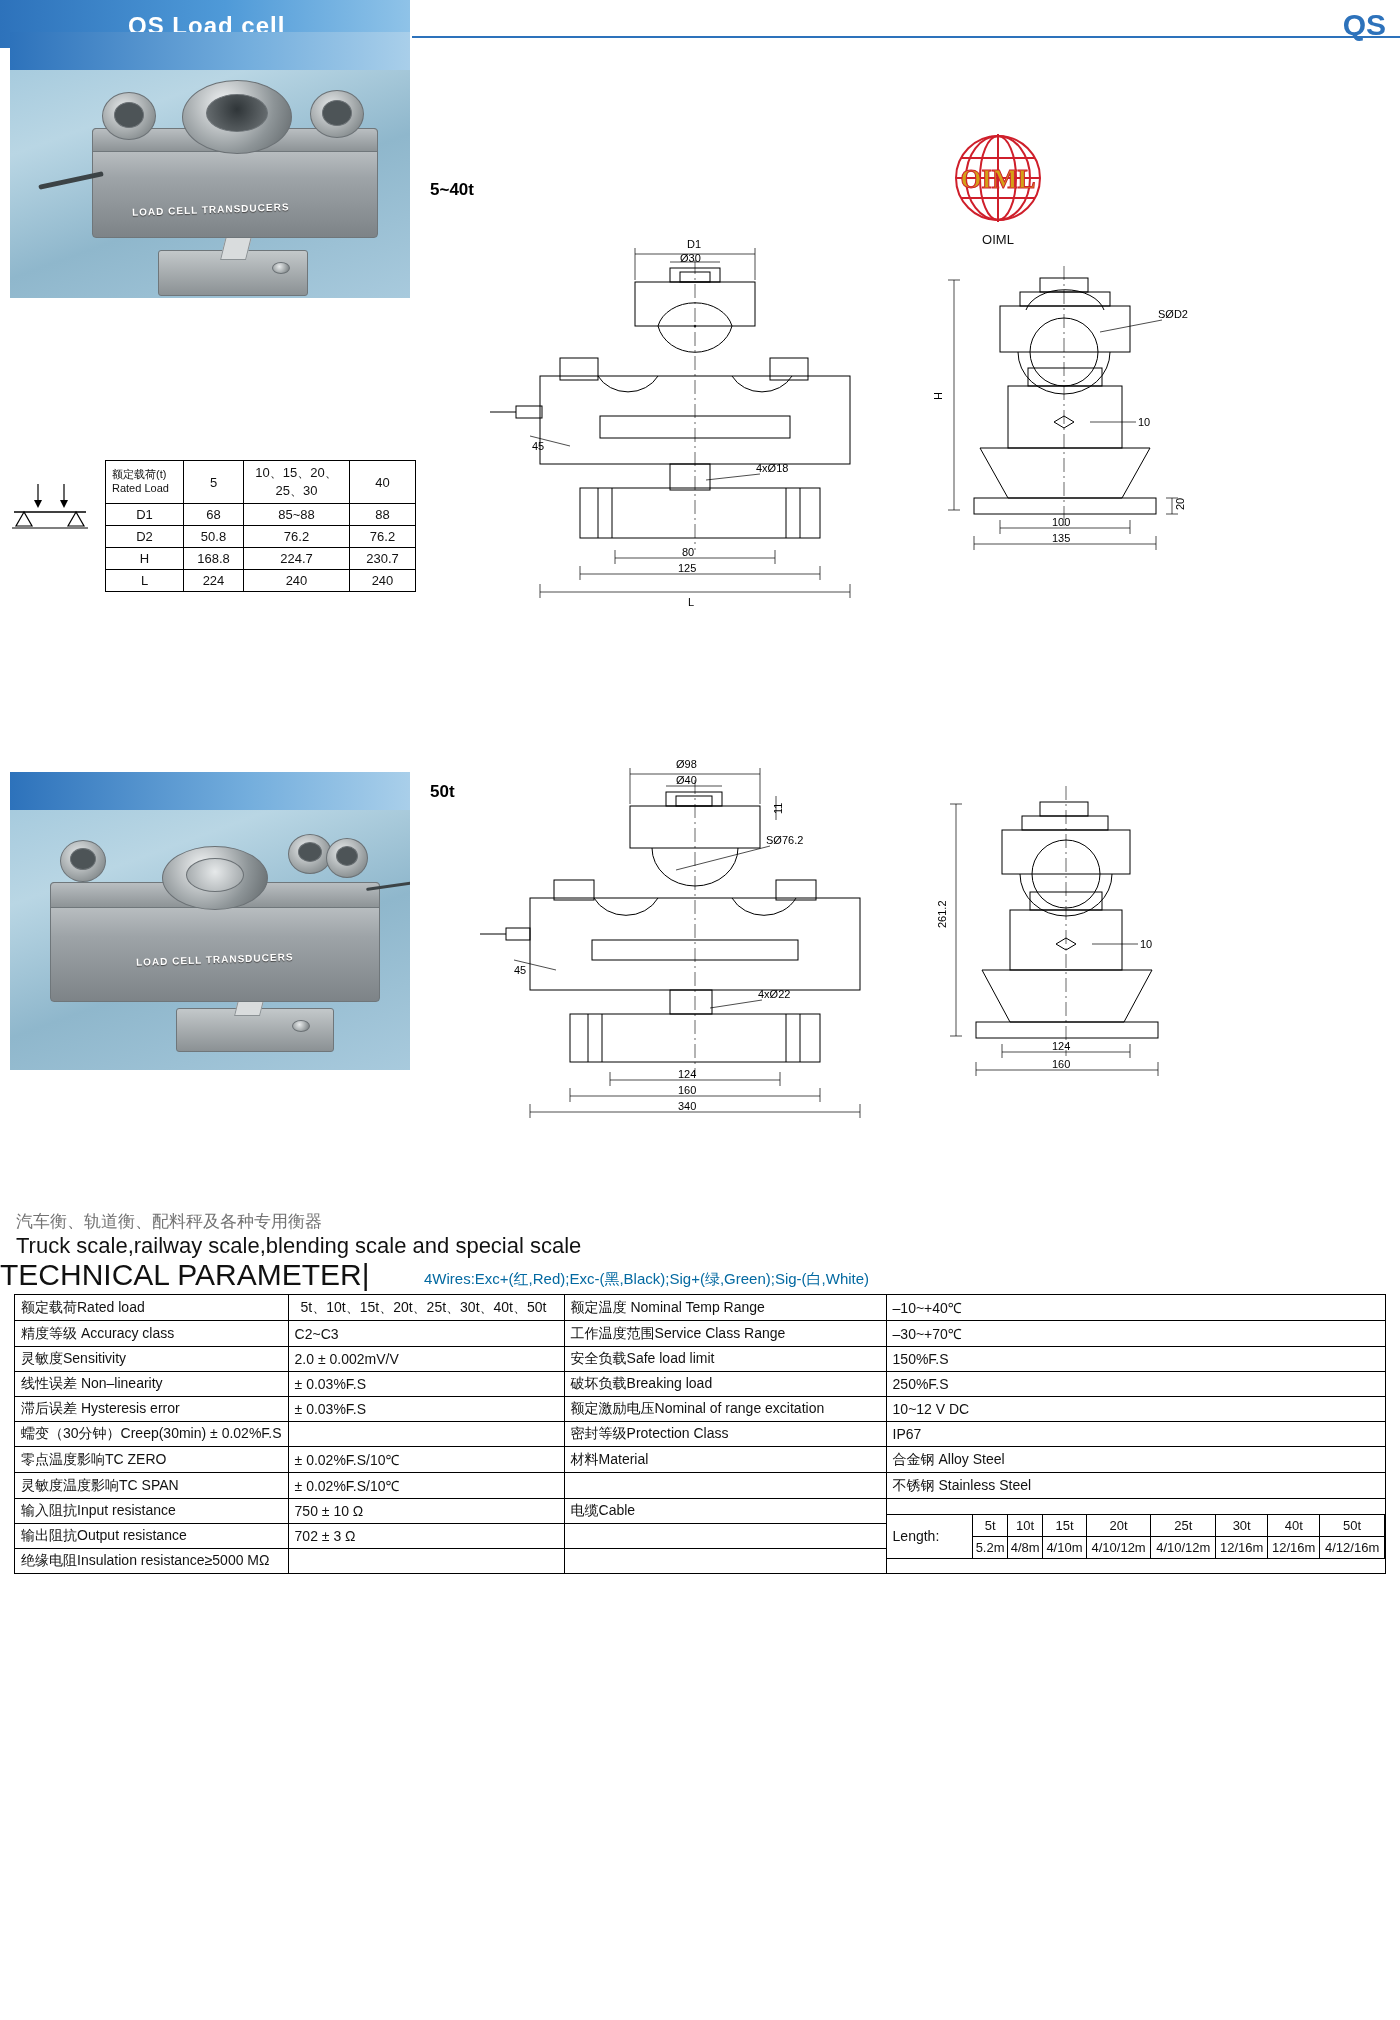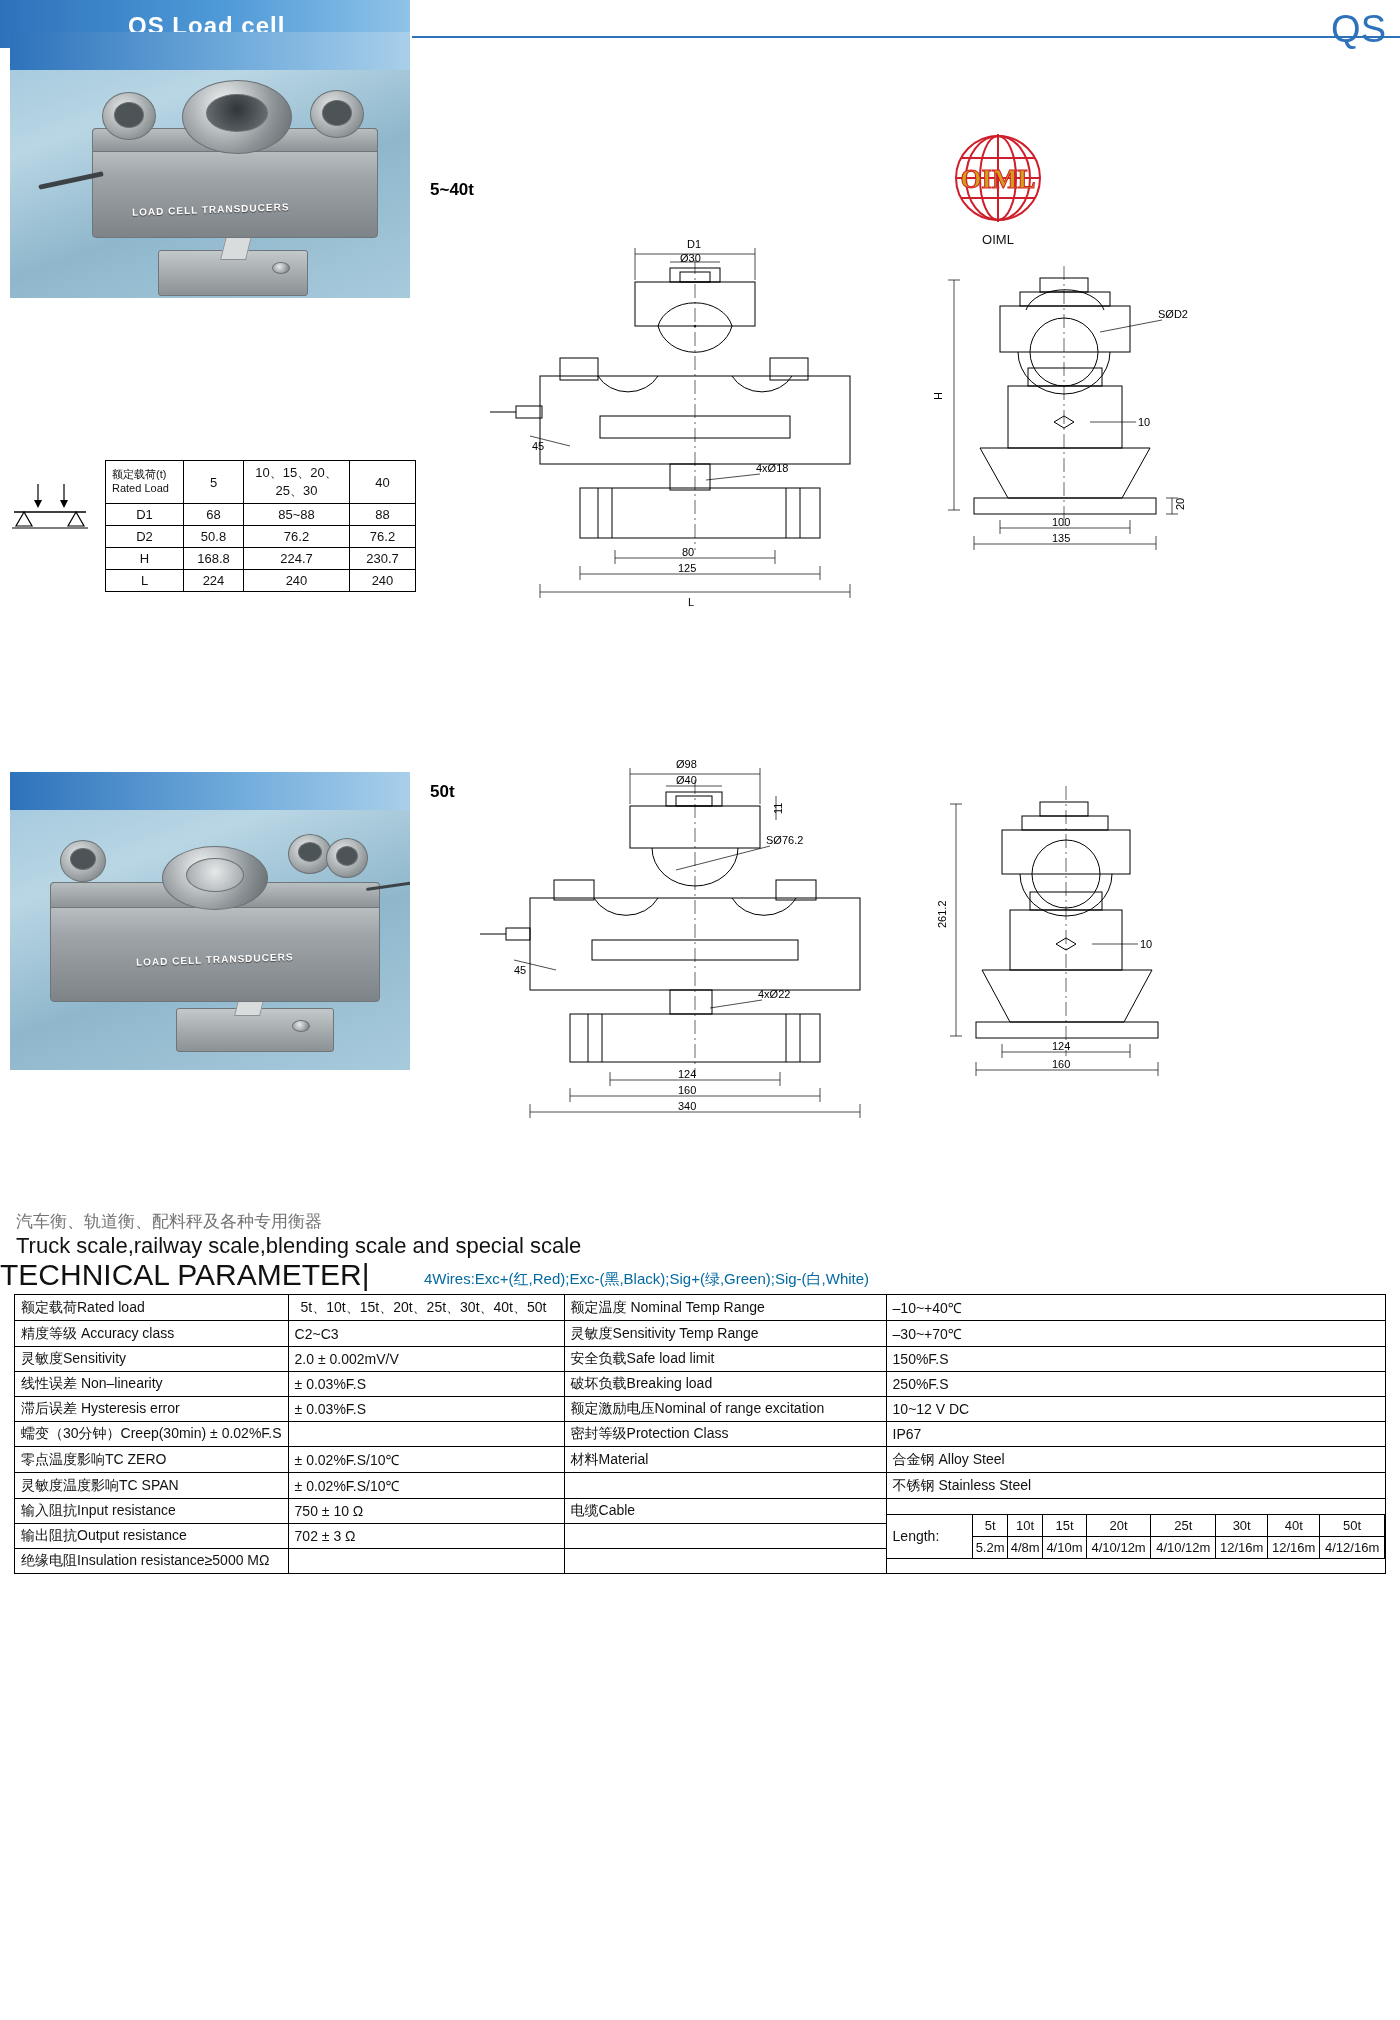--- a/index.html
+++ b/index.html
@@ -23,21 +23,21 @@
   .header-title {
     position:absolute; left:128px; top:12px;
     font-size:24px; font-weight:bold; color:#ffffff; letter-spacing:1px;
   }
   .header-rule {
     position:absolute; left:412px; top:36px; width:988px; height:2px;
     background:#2d72bb;
   }
   .header-qs {
     position:absolute; right:14px; top:8px;
-    font-size:38px; font-weight:normal; color:#2d72bb;
+    font-size:30px; font-weight:bold; color:#2d72bb;
   }
 
   
   .photo {
     position:absolute;
     border:0;
     background:linear-gradient(160deg,#9fc6db 0%, #b9d6e4 30%, #8fb7cc 60%, #a8cadd 100%);
     overflow:hidden;
   }
   .photo-top-band {
@@ -460,21 +460,21 @@
   <tbody>
       <tr>
     <td class="k">额定载荷Rated load</td>
     <td class="v">5t、10t、15t、20t、25t、30t、40t、50t</td>
     <td class="k2">额定温度 Nominal Temp Range</td>
     <td class="v2">–10~+40℃</td>
   </tr>
   <tr>
     <td>精度等级 Accuracy class</td>
     <td>C2~C3</td>
-    <td>灵敏度Sensitivity Temp Range</td>
+    <td>工作温度范围Service Class Range</td>
     <td>–30~+70℃</td>
   </tr>
   <tr>
     <td>灵敏度Sensitivity</td>
     <td>2.0 ± 0.002mV/V</td>
     <td>安全负载Safe load limit</td>
     <td>150%F.S</td>
   </tr>
   <tr>
     <td>线性误差 Non–linearity</td>

